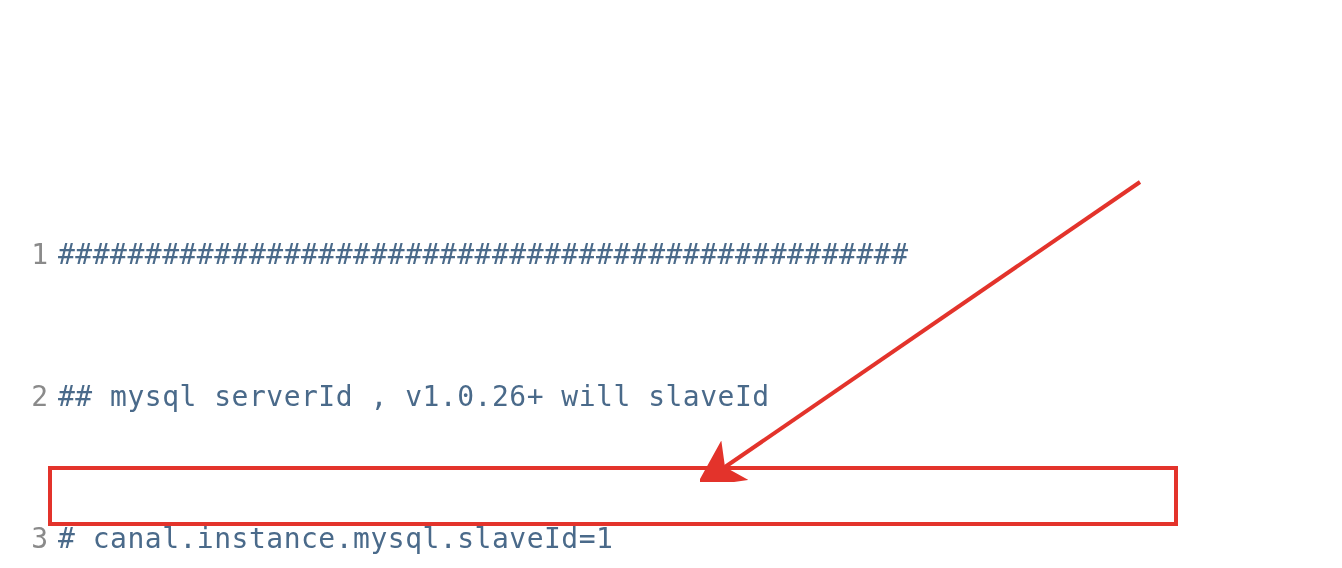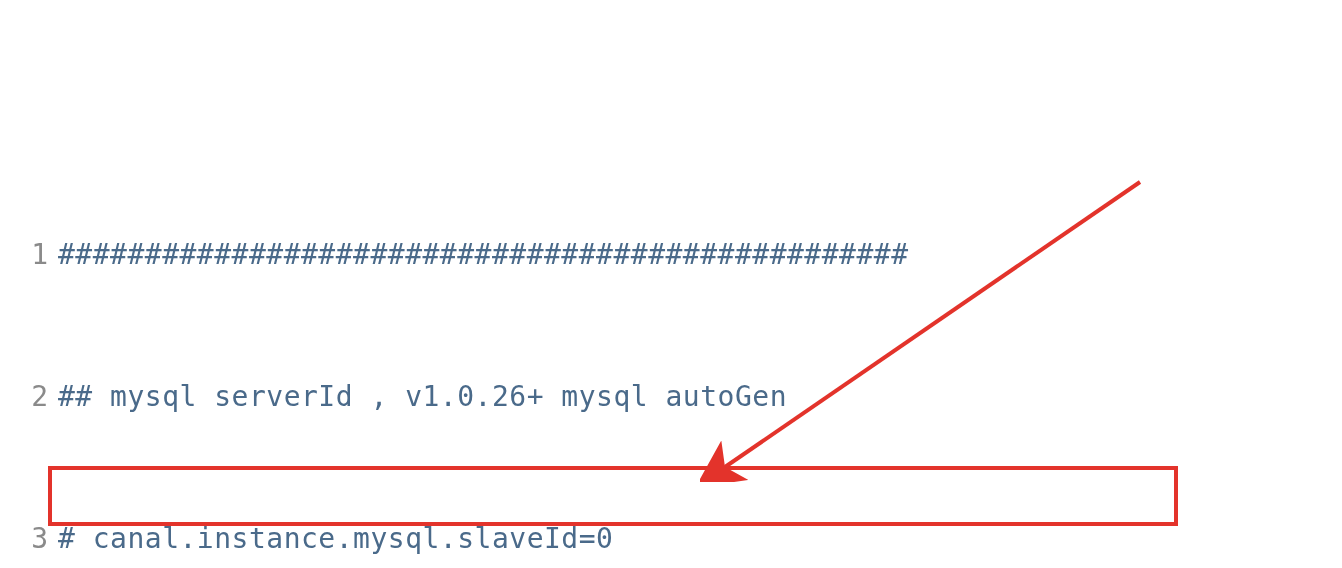--- a/index.html
+++ b/index.html
@@ -52,26 +52,26 @@
 
 <div class="editor">
 
   <div class="line">
     <span class="gutter">1</span>
     <span class="code"><span class="c-comment">#################################################</span></span>
   </div>
 
   <div class="line">
     <span class="gutter">2</span>
-    <span class="code"><span class="c-comment">## mysql serverId , v1.0.26+ mysql autoGen</span></span>
+    <span class="code"><span class="c-comment">## mysql serverId , v1.0.26+ will slaveId</span></span>
   </div>
 
   <div class="line">
     <span class="gutter">3</span>
-    <span class="code"><span class="c-comment"># canal.instance.mysql.slaveId=0</span></span>
+    <span class="code"><span class="c-comment"># canal.instance.mysql.slaveId=1</span></span>
   </div>
 
   
 
   
 
   
 
   
 

